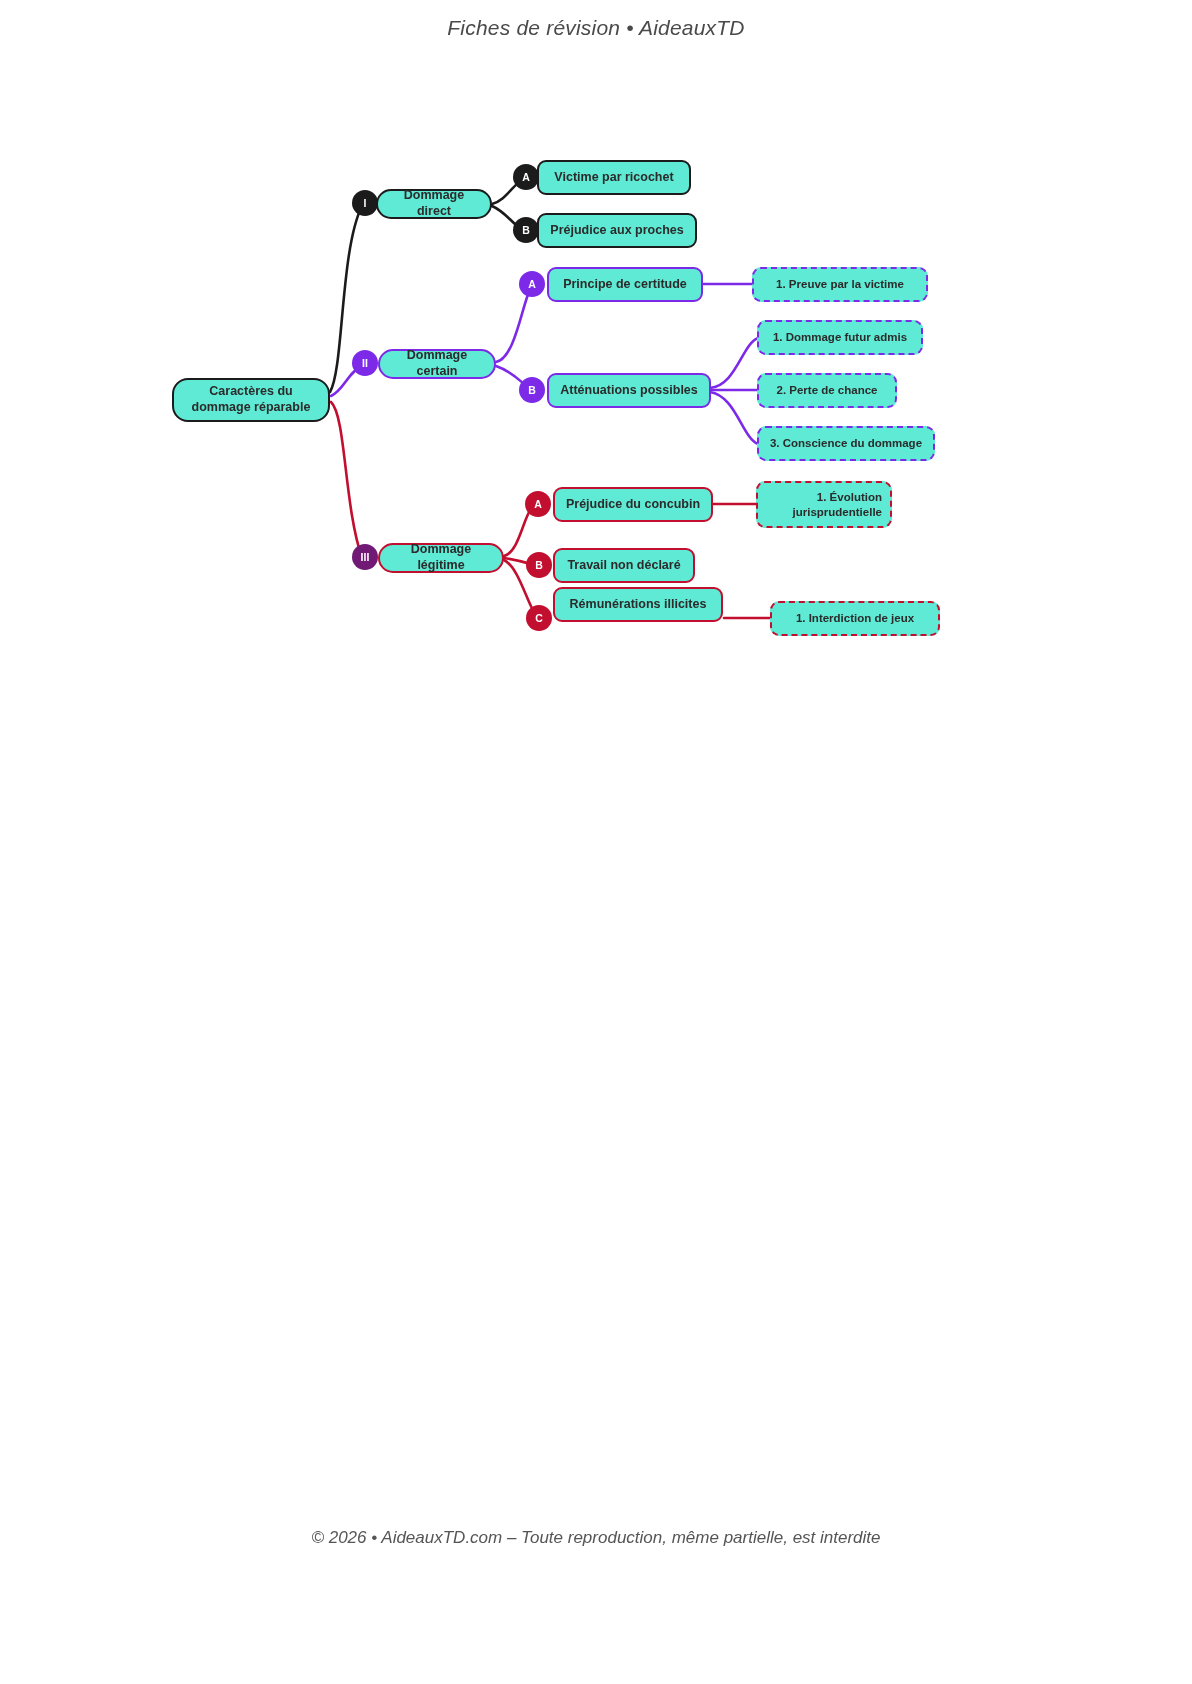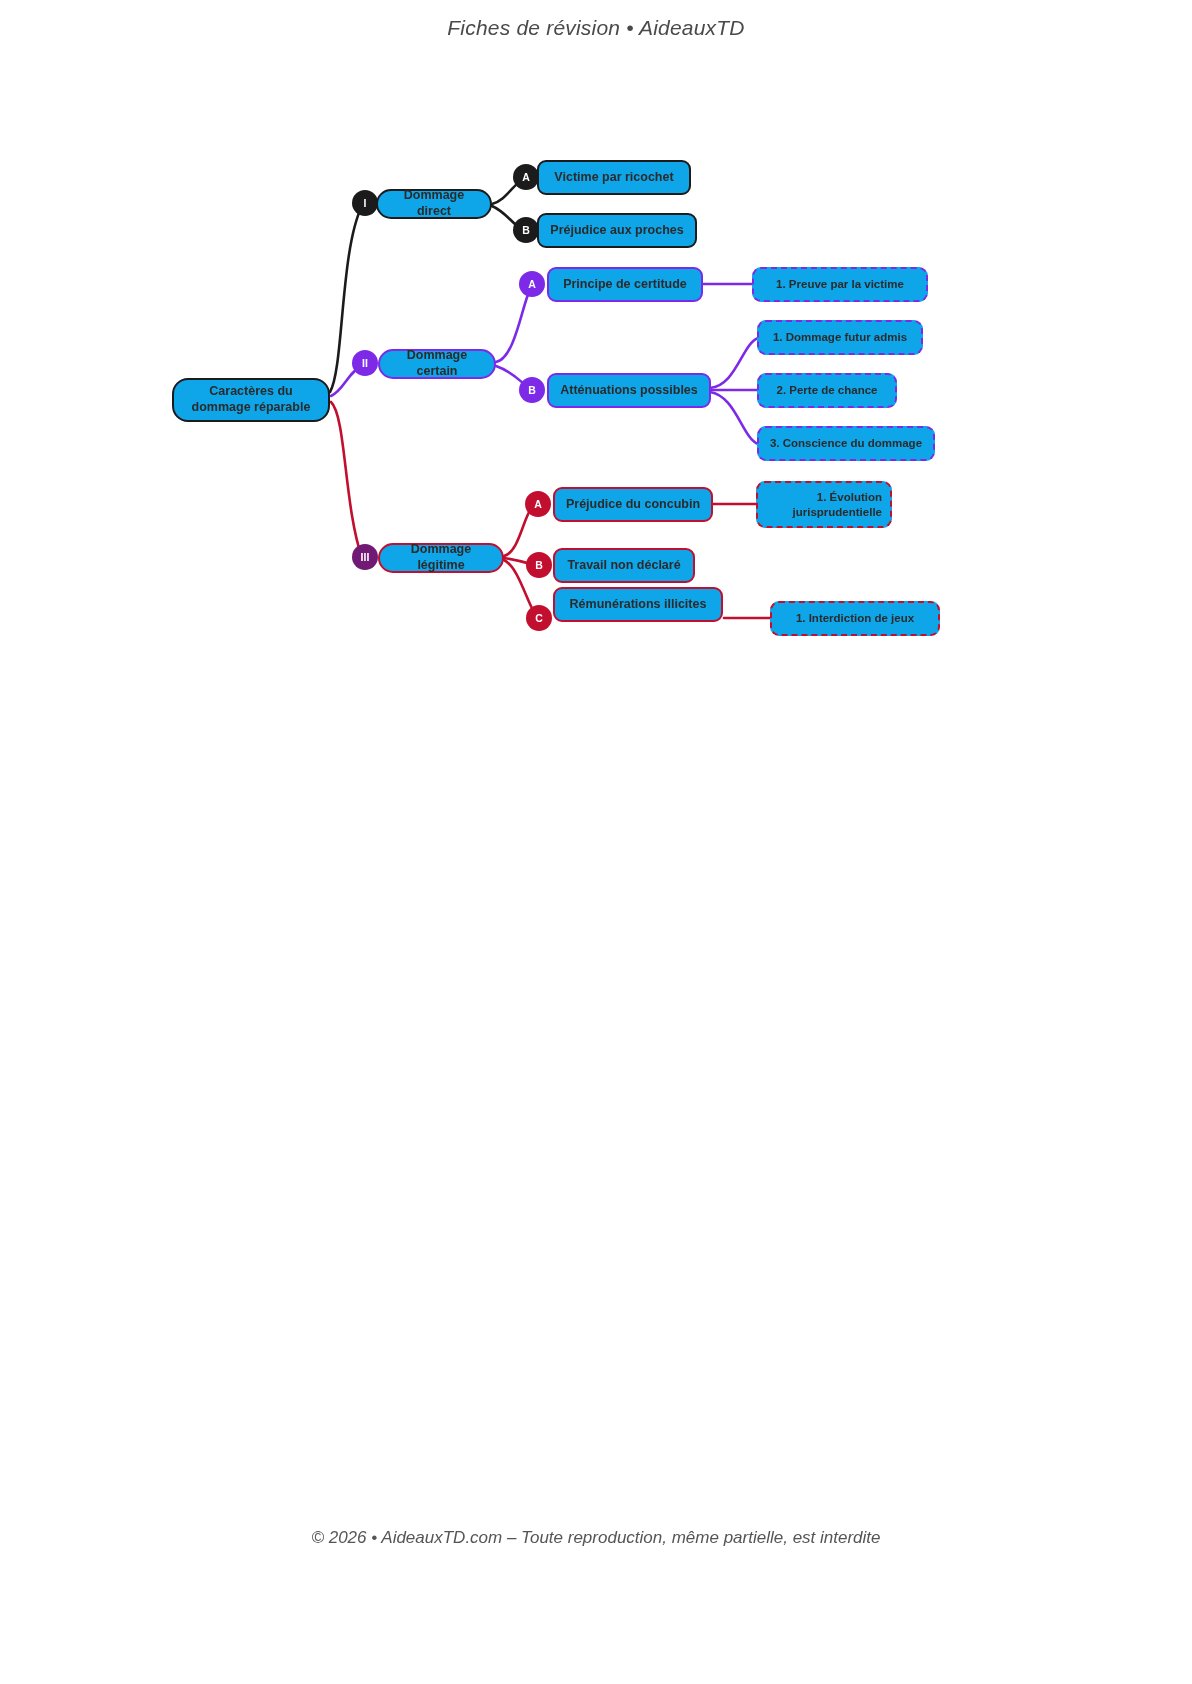--- a/index.html
+++ b/index.html
@@ -51,21 +51,21 @@
     left: 0;
     top: 0;
     width: 1192px;
     height: 1684px;
     overflow: visible;
   }
 
   .node {
     position: absolute;
     box-sizing: border-box;
-    background: #0ea5e9;
+    background: #5eead4;
     display: flex;
     align-items: center;
     justify-content: center;
     text-align: center;
     color: #2b2b2b;
     font-weight: bold;
     line-height: 1.25;
   }
 
   .node-root {

